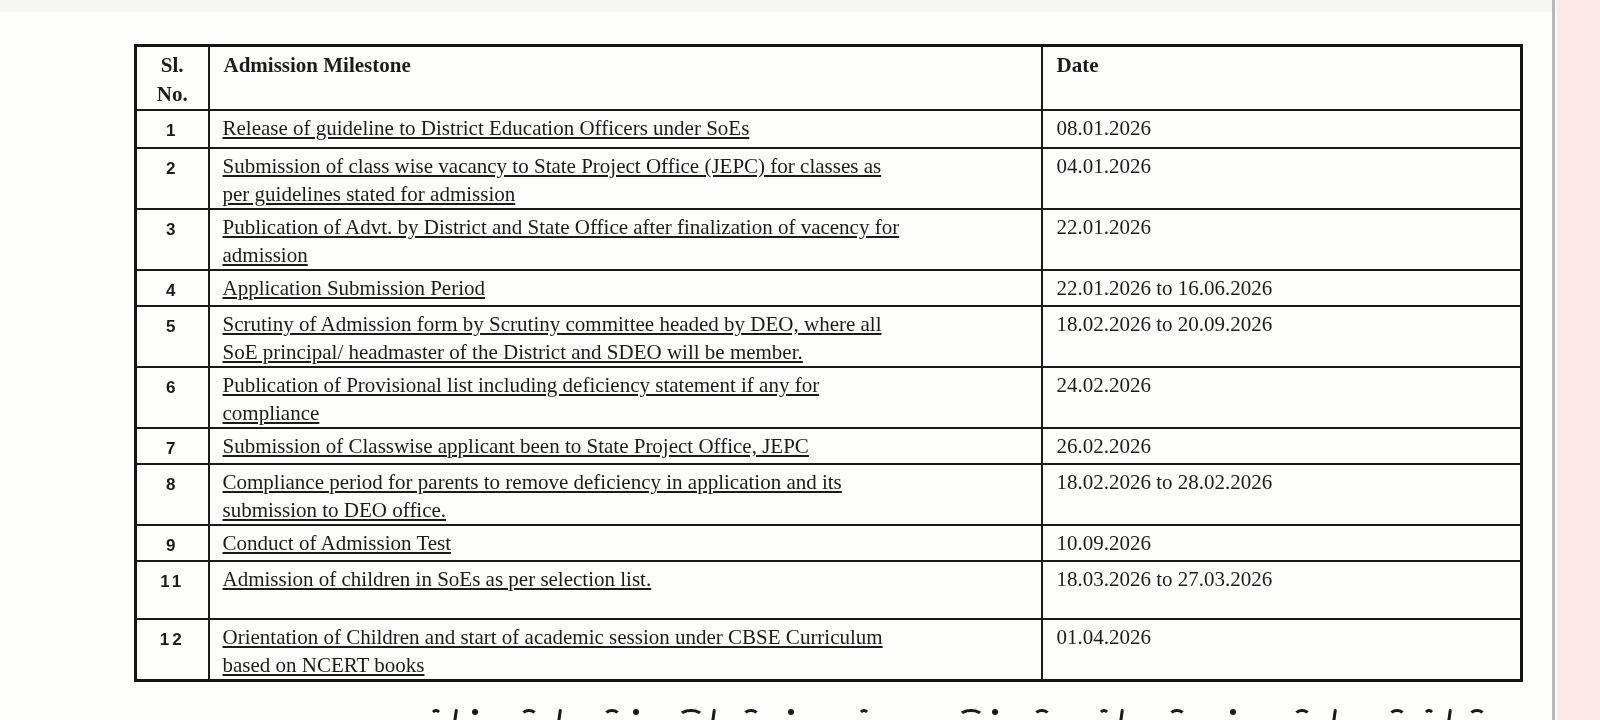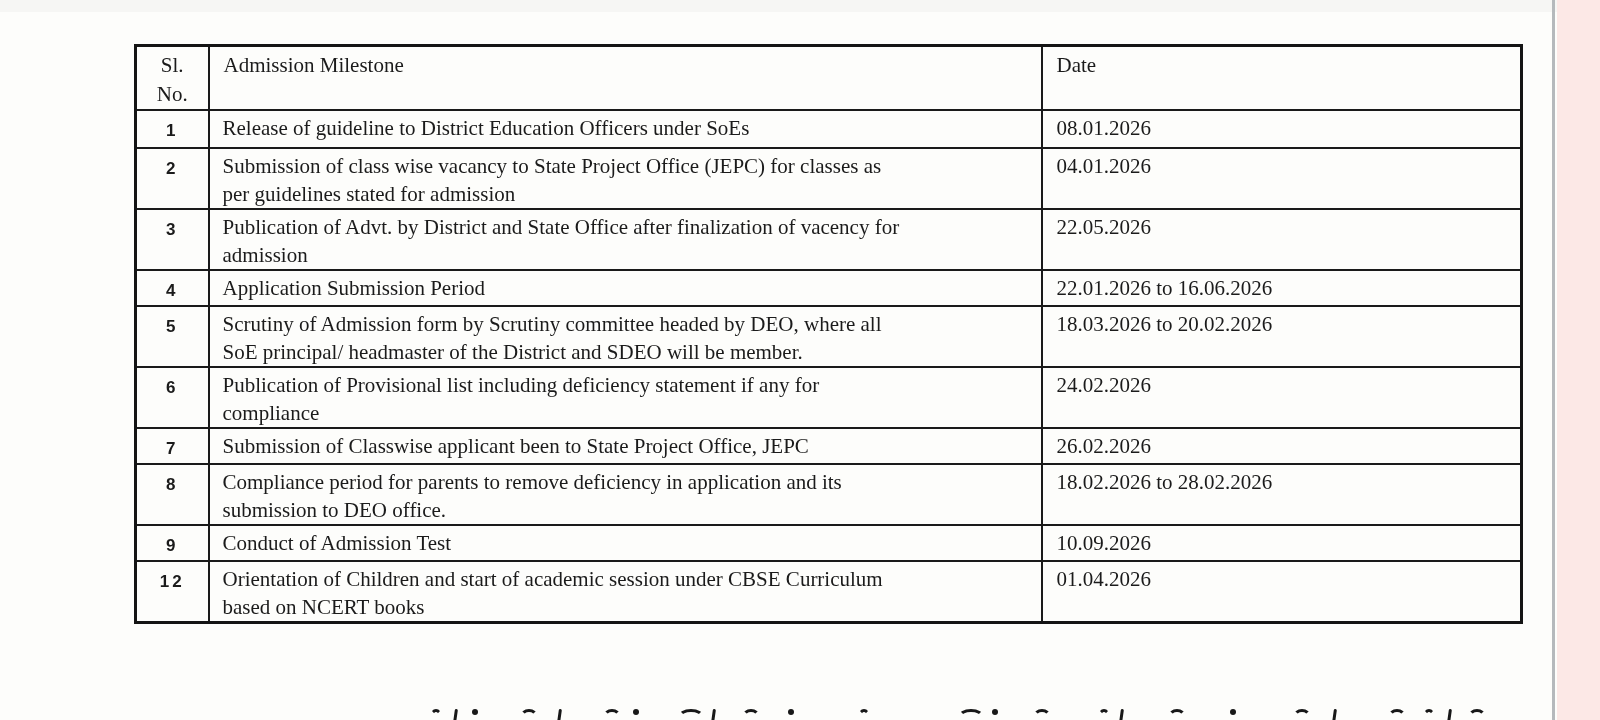--- a/index.html
+++ b/index.html
@@ -39,32 +39,32 @@
 
   .doc-table th, .doc-table td {
     border: 2px solid #1a1a1a;
     vertical-align: top;
     font-size: 21px;
     line-height: 28px;
   }
   .doc-table { border: 3px solid #141414; }
 
   thead tr { height: 59px; }
-  th { text-align: left; font-size: 22.5px; font-weight: normal; padding: 4px 14px 0 14px; }
+  th { text-align: left; font-size: 22.5px; font-weight: bold; padding: 4px 14px 0 14px; }
   th.sl-head { white-space: pre-line; text-align: center; padding: 4px 6px 0 6px; line-height: 29px; }
 
   td.sl-cell {
     text-align: center;
     font-family: "Liberation Sans", "DejaVu Sans", sans-serif;
     font-weight: bold;
     font-size: 17px;
     letter-spacing: 3px;
     padding-top: 6px;
   }
-  td.ms-cell { padding: 3px 12px 0 13px; white-space: pre-wrap; }
+  td.ms-cell { padding: 3px 12px 0 13px; white-space: pre-wrap; text-decoration: underline; }
   td.dt-cell { padding: 3px 10px 0 14px; }
 
   
   tbody tr:nth-child(1)  { height: 38px; }
   tbody tr:nth-child(2)  { height: 57px; }
   tbody tr:nth-child(3)  { height: 57px; }
   tbody tr:nth-child(4)  { height: 36px; }
   tbody tr:nth-child(5)  { height: 57px; }
   tbody tr:nth-child(6)  { height: 57px; }
   tbody tr:nth-child(7)  { height: 35px; }
@@ -119,32 +119,32 @@
     <tr>
       <td class="sl-cell">2</td>
       <td class="ms-cell">Submission of class wise vacancy to State Project Office (JEPC) for classes as
 per guidelines stated for admission</td>
       <td class="dt-cell">04.01.2026</td>
     </tr>
     <tr>
       <td class="sl-cell">3</td>
       <td class="ms-cell">Publication of Advt. by District and State Office after finalization of vacency for
 admission</td>
-      <td class="dt-cell">22.05.2026</td>
+      <td class="dt-cell">22.01.2026</td>
     </tr>
     <tr>
       <td class="sl-cell">4</td>
       <td class="ms-cell">Application Submission Period</td>
       <td class="dt-cell">22.01.2026 to 16.06.2026</td>
     </tr>
     <tr>
       <td class="sl-cell">5</td>
       <td class="ms-cell">Scrutiny of Admission form by Scrutiny committee headed by DEO, where all
 SoE principal/ headmaster of the District and SDEO will be member.</td>
-      <td class="dt-cell">18.03.2026 to 20.02.2026</td>
+      <td class="dt-cell">18.02.2026 to 20.09.2026</td>
     </tr>
     <tr>
       <td class="sl-cell">6</td>
       <td class="ms-cell">Publication of Provisional list including deficiency statement if any for
 compliance</td>
       <td class="dt-cell">24.02.2026</td>
     </tr>
     <tr>
       <td class="sl-cell">7</td>
       <td class="ms-cell">Submission of Classwise applicant been to State Project Office, JEPC</td>
@@ -153,20 +153,25 @@
     <tr>
       <td class="sl-cell">8</td>
       <td class="ms-cell">Compliance period for parents to remove deficiency in application and its
 submission to DEO office.</td>
       <td class="dt-cell">18.02.2026 to 28.02.2026</td>
     </tr>
     <tr>
       <td class="sl-cell">9</td>
       <td class="ms-cell">Conduct of Admission Test</td>
       <td class="dt-cell">10.09.2026</td>
+    </tr>
+    <tr>
+      <td class="sl-cell">11</td>
+      <td class="ms-cell">Admission of children in SoEs as per selection list.</td>
+      <td class="dt-cell">18.03.2026 to 27.03.2026</td>
     </tr>
     <tr>
       <td class="sl-cell">12</td>
       <td class="ms-cell">Orientation of Children and start of academic session under CBSE Curriculum
 based on NCERT books</td>
       <td class="dt-cell">01.04.2026</td>
     </tr>
   </tbody>
 </table>
 

